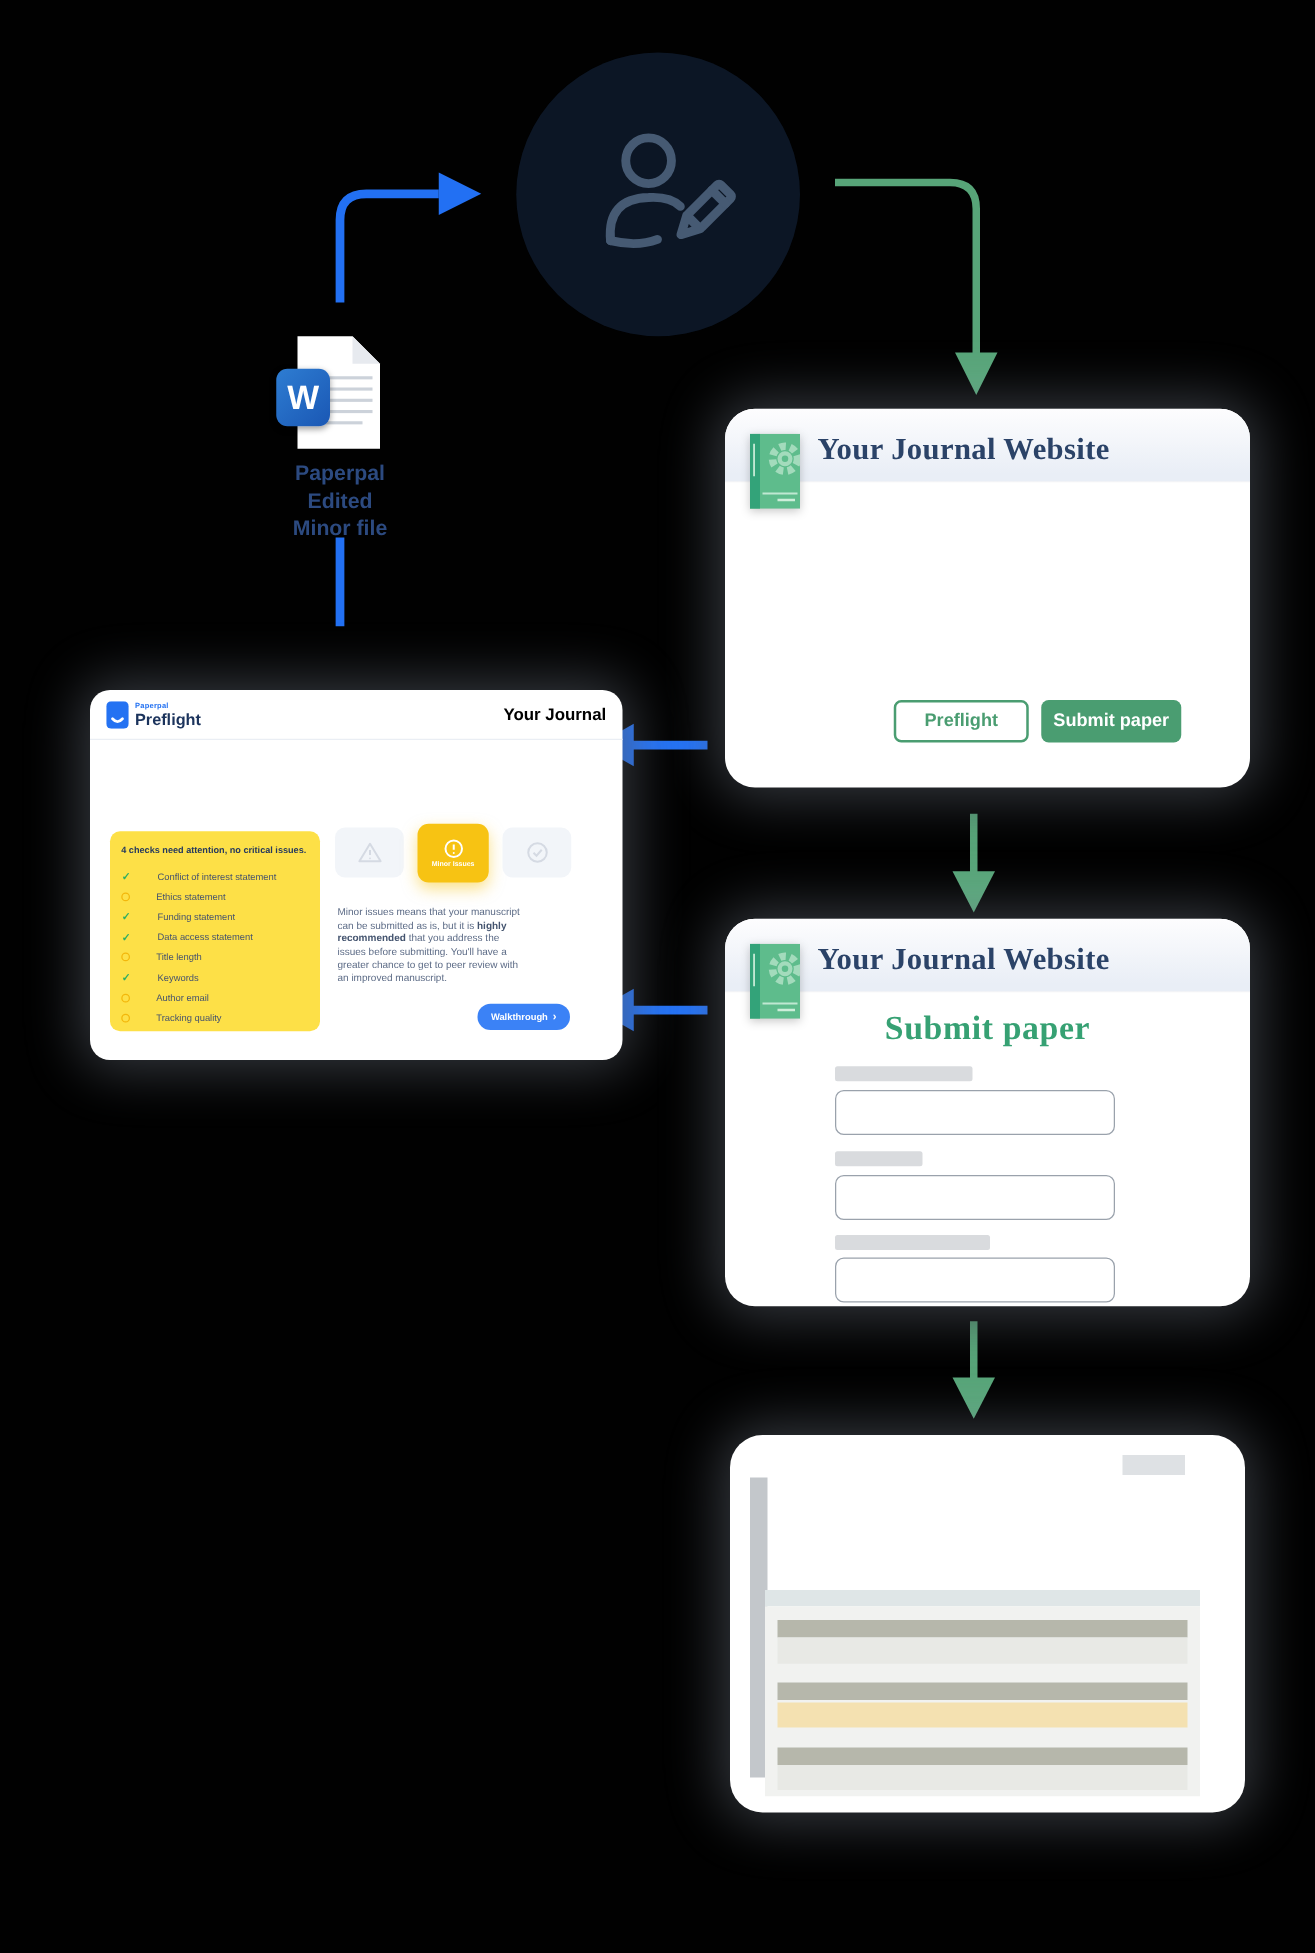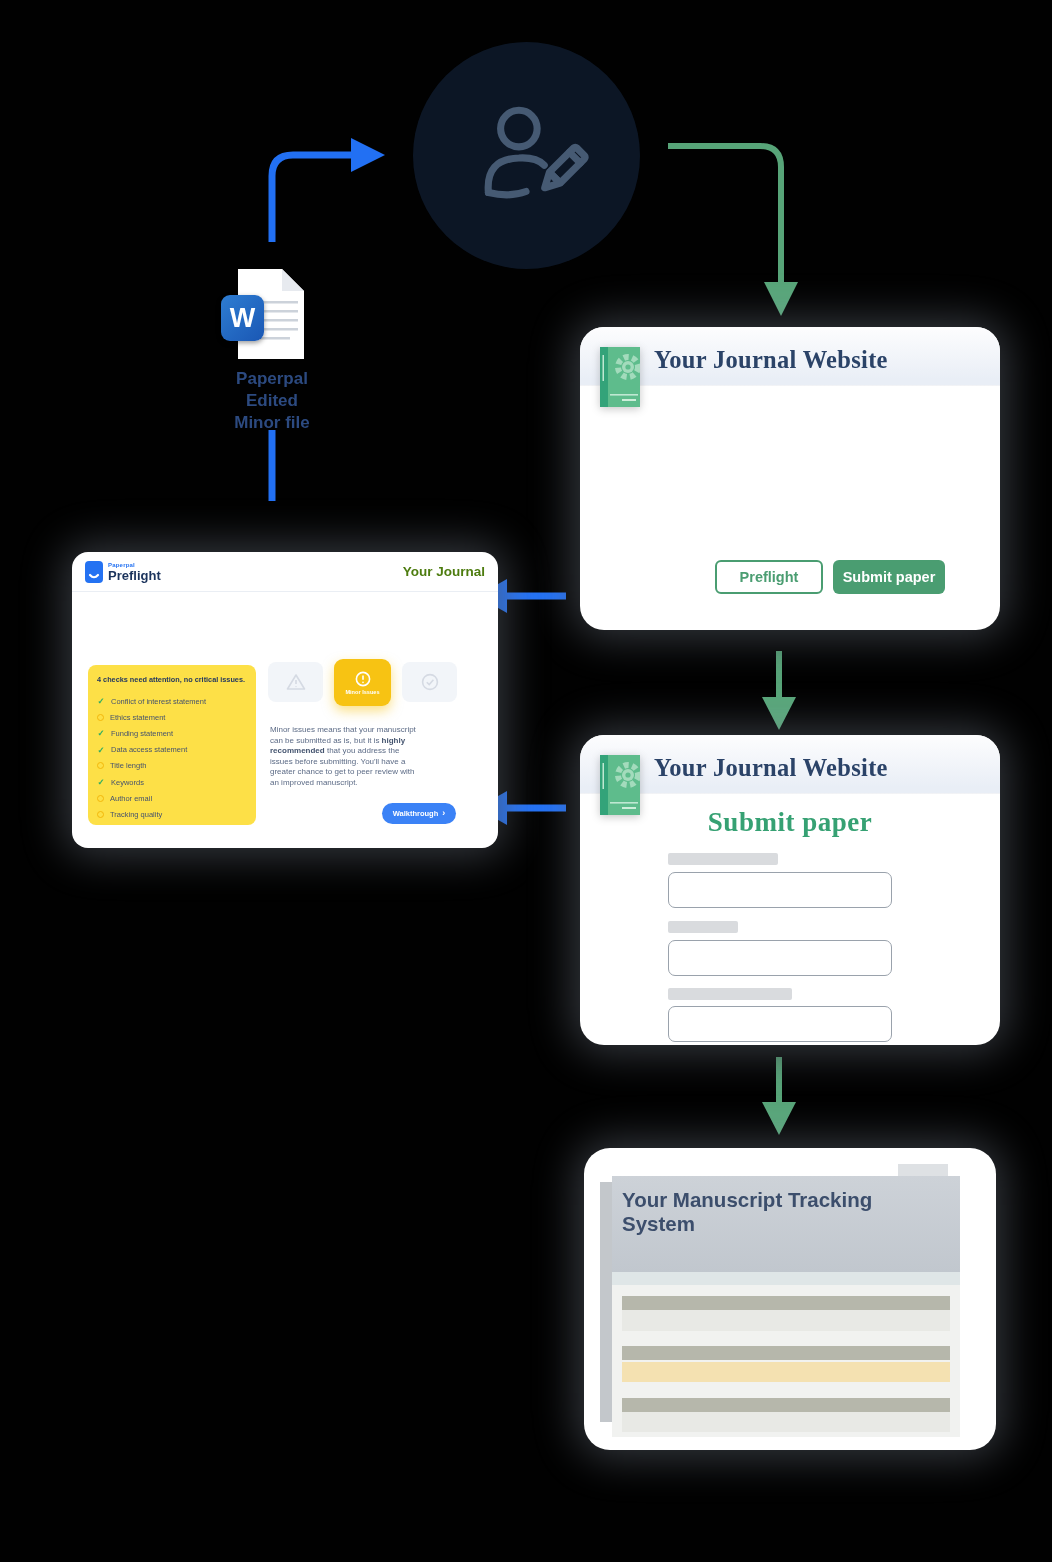--- a/index.html
+++ b/index.html
@@ -49,27 +49,27 @@
   .b1{width:110px;margin-bottom:7px;} .b2{width:70px;margin:13px 0 7px;} .b3{width:124px;margin:12px 0 6px;}
 
   
   .pcard{left:72px;top:552px;width:406px;height:296px;border-radius:16px;}
   .phead{position:absolute;left:0;top:0;right:0;height:40px;display:flex;align-items:center;
     justify-content:space-between;padding:0 13px;border-bottom:1px solid #eaeef4;box-sizing:border-box;}
   .brand{display:flex;align-items:center;gap:5px;}
   .brand-col{display:flex;flex-direction:column;line-height:1;}
   .brand-top{font-size:6px;font-weight:700;color:#2472f2;letter-spacing:.2px;}
   .brand-main{font-size:13px;font-weight:800;color:#1b335c;margin-top:1px;}
-  .phead-right{font-size:13.5px;font-weight:800;color:#4d7c0f;}
+  .phead-right{font-size:13.5px;font-weight:800;color:#000000;}
   .pheading{position:absolute;left:0;right:0;top:57px;text-align:center;
     font-family:"Liberation Serif",serif;font-weight:700;font-size:20px;color:#1d3763;}
   .chkpanel{position:absolute;left:16px;top:113px;width:168px;height:160px;background:#fde047;
     border-radius:8px;padding:10px 9px;box-sizing:border-box;overflow:hidden;}
   .chk-title{font-size:7.3px;font-weight:800;color:#25395f;margin-bottom:9px;}
-  .chk-row{display:flex;align-items:center;gap:6px;height:16.2px;}
+  .chk-row{display:flex;align-items:center;gap:21px;height:16.2px;}
   .chk-label{font-size:7.5px;color:#46536d;}
   .ck{width:8px;height:8px;display:inline-flex;align-items:center;justify-content:center;flex:0 0 auto;box-sizing:border-box;}
   .ck[data-status="pass"]::before{content:"✓";color:#2fae63;font-size:8.5px;font-weight:800;}
   .ck[data-status="warn"]{border:1.6px solid #f3b70b;border-radius:50%;width:7px;height:7px;}
   .tiles{position:absolute;left:196px;top:110px;display:flex;gap:11px;align-items:flex-start;}
   .tile{width:55px;height:40px;background:#f2f5f9;border-radius:8px;display:flex;align-items:center;justify-content:center;}
   .tile-active{width:57px;height:47px;margin-top:-3px;background:#f7c313;border-radius:9px;
     box-shadow:0 5px 12px rgba(247,195,19,.5);display:flex;flex-direction:column;align-items:center;justify-content:center;}
   .tile-active .tlabel{font-size:5.6px;font-weight:800;color:#fff;margin-top:2px;}
   .pdesc{position:absolute;left:198px;top:173px;width:152px;font-size:8px;line-height:10.6px;color:#5c6b86;}
@@ -272,23 +272,20 @@
       <div class="fbar b2"></div>
       <input class="finput" type="text" style="">
       <div class="fbar b3"></div>
       <input class="finput" type="text" style="">
     </div>
   </div>
 
   <div class="abs card tcard">
     <div class="ttab"></div>
     <div class="tstrip"></div>
-    <div class="thead">
-      <div class="ttitle">Your Manuscript Tracking System</div>
-    </div>
     <div class="tpale"></div>
     <div class="tbody">
       <div class="trow r-dark" style="top:11px;height:14px;"></div>
       <div class="trow r-light" style="top:25px;height:21px;"></div>
       <div class="trow r-dark" style="top:61px;height:14px;"></div>
       <div class="trow r-yellow" style="top:77px;height:20px;"></div>
       <div class="trow r-dark" style="top:113px;height:14px;"></div>
       <div class="trow r-light" style="top:127px;height:20px;"></div>
     </div>
   </div>

